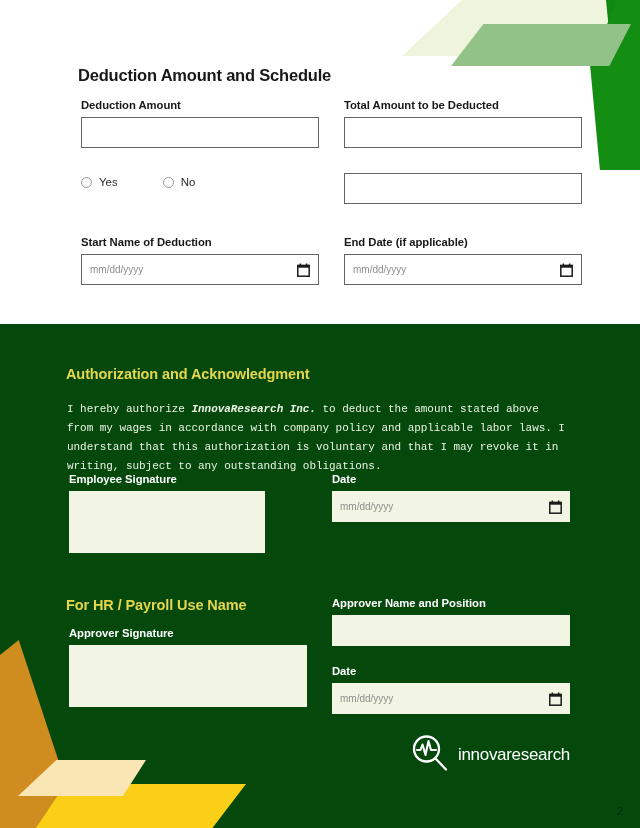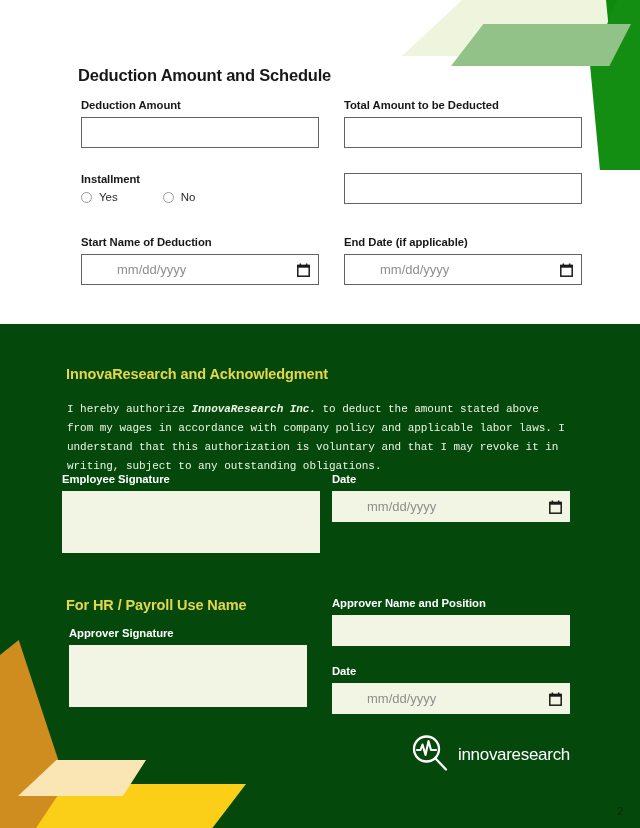--- a/index.html
+++ b/index.html
@@ -96,21 +96,21 @@
     font-size: 12.5px;
     padding: 0 8px;
     border-radius: 0;
     outline: none;
     position: relative;
     display: flex;
     align-items: center;
     justify-content: space-between;
     cursor: text;
   }
-  .date-ph { color: #8e8e8e; font-size: 13px; margin-left: 27px; }
+  .date-ph { color: #8e8e8e; font-size: 10px; }
   .cal-ico { flex: 0 0 auto; display: flex; align-items: center; }
 
   
   .col-left  { position: absolute; left: 69px; width: 238px; }
   .col-right { position: absolute; left: 332px; width: 238px; }
 
   .row1 { top: 99px; }
   .row2 { top: 173px; }
   .row3 { top: 236px; }
 
@@ -197,21 +197,21 @@
     justify-content: space-between;
     padding: 0 8px;
     cursor: text;
   }
   .cream-date .date-ph { color: #8e8e8e; }
 
   
   .L { position: absolute; }
   .blk-auth-title  { left: 66px; top: 42px; }
   .blk-auth-body   { left: 67px; top: 76px; }
-  .blk-emp-sig     { left: 62px; top: 149px; width: 258px; }
+  .blk-emp-sig     { left: 69px; top: 149px; width: 196px; }
   .blk-emp-date    { left: 332px; top: 149px; width: 238px; }
   .blk-hr-title    { left: 66px; top: 273px; }
   .blk-apr-sig     { left: 69px; top: 303px; width: 238px; }
   .blk-apr-name    { left: 332px; top: 273px; width: 238px; }
   .blk-apr-date    { left: 332px; top: 341px; width: 238px; }
 
   
   .deco-bl-orange {
     position: absolute;
     left: 0; bottom: 0;
@@ -281,21 +281,20 @@
       <label class="field-label">Deduction Amount</label>
       <input class="txt-input" type="text" placeholder="" style="">
     </div>
 
     <div class="col-right row1">
       <label class="field-label">Total Amount to be Deducted</label>
       <input class="txt-input" type="text" placeholder="" style="">
     </div>
 
     <div class="col-left row2">
-      <label class="field-label">Installment</label>
       <div class="radio-row">
         <div class="radio-item">
           <span class="radio-dot"></span>
           <span class="radio-txt">Yes</span>
         </div>
         <div class="radio-item">
           <span class="radio-dot"></span>
           <span class="radio-txt">No</span>
         </div>
       </div>
@@ -331,21 +330,21 @@
             <rect x="2.6" y="0.5" width="1.5" height="3" fill="#1b1b1b"></rect>
             <rect x="8.9" y="0.5" width="1.5" height="3" fill="#1b1b1b"></rect>
           </svg>
         </span>
       </div>
     </div>
   </div>
 
   <div class="lower">
 
-    <div class="L blk-auth-title gold-title">InnovaResearch and Acknowledgment</div>
+    <div class="L blk-auth-title gold-title">Authorization and Acknowledgment</div>
 
     <div class="L blk-auth-body auth-body"><span>I hereby authorize </span><b>InnovaResearch Inc.</b><span> to deduct the amount stated above from my wages in accordance with company policy and applicable labor laws. I understand that this authorization is voluntary and that I may revoke it in writing, subject to any outstanding obligations.</span></div>
 
     <div class="L blk-emp-sig">
       <label class="label-light">Employee Signature</label>
       <textarea class="sig-box" placeholder="" style=""></textarea>
     </div>
 
     <div class="L blk-emp-date">
       <label class="label-light">Date</label>

